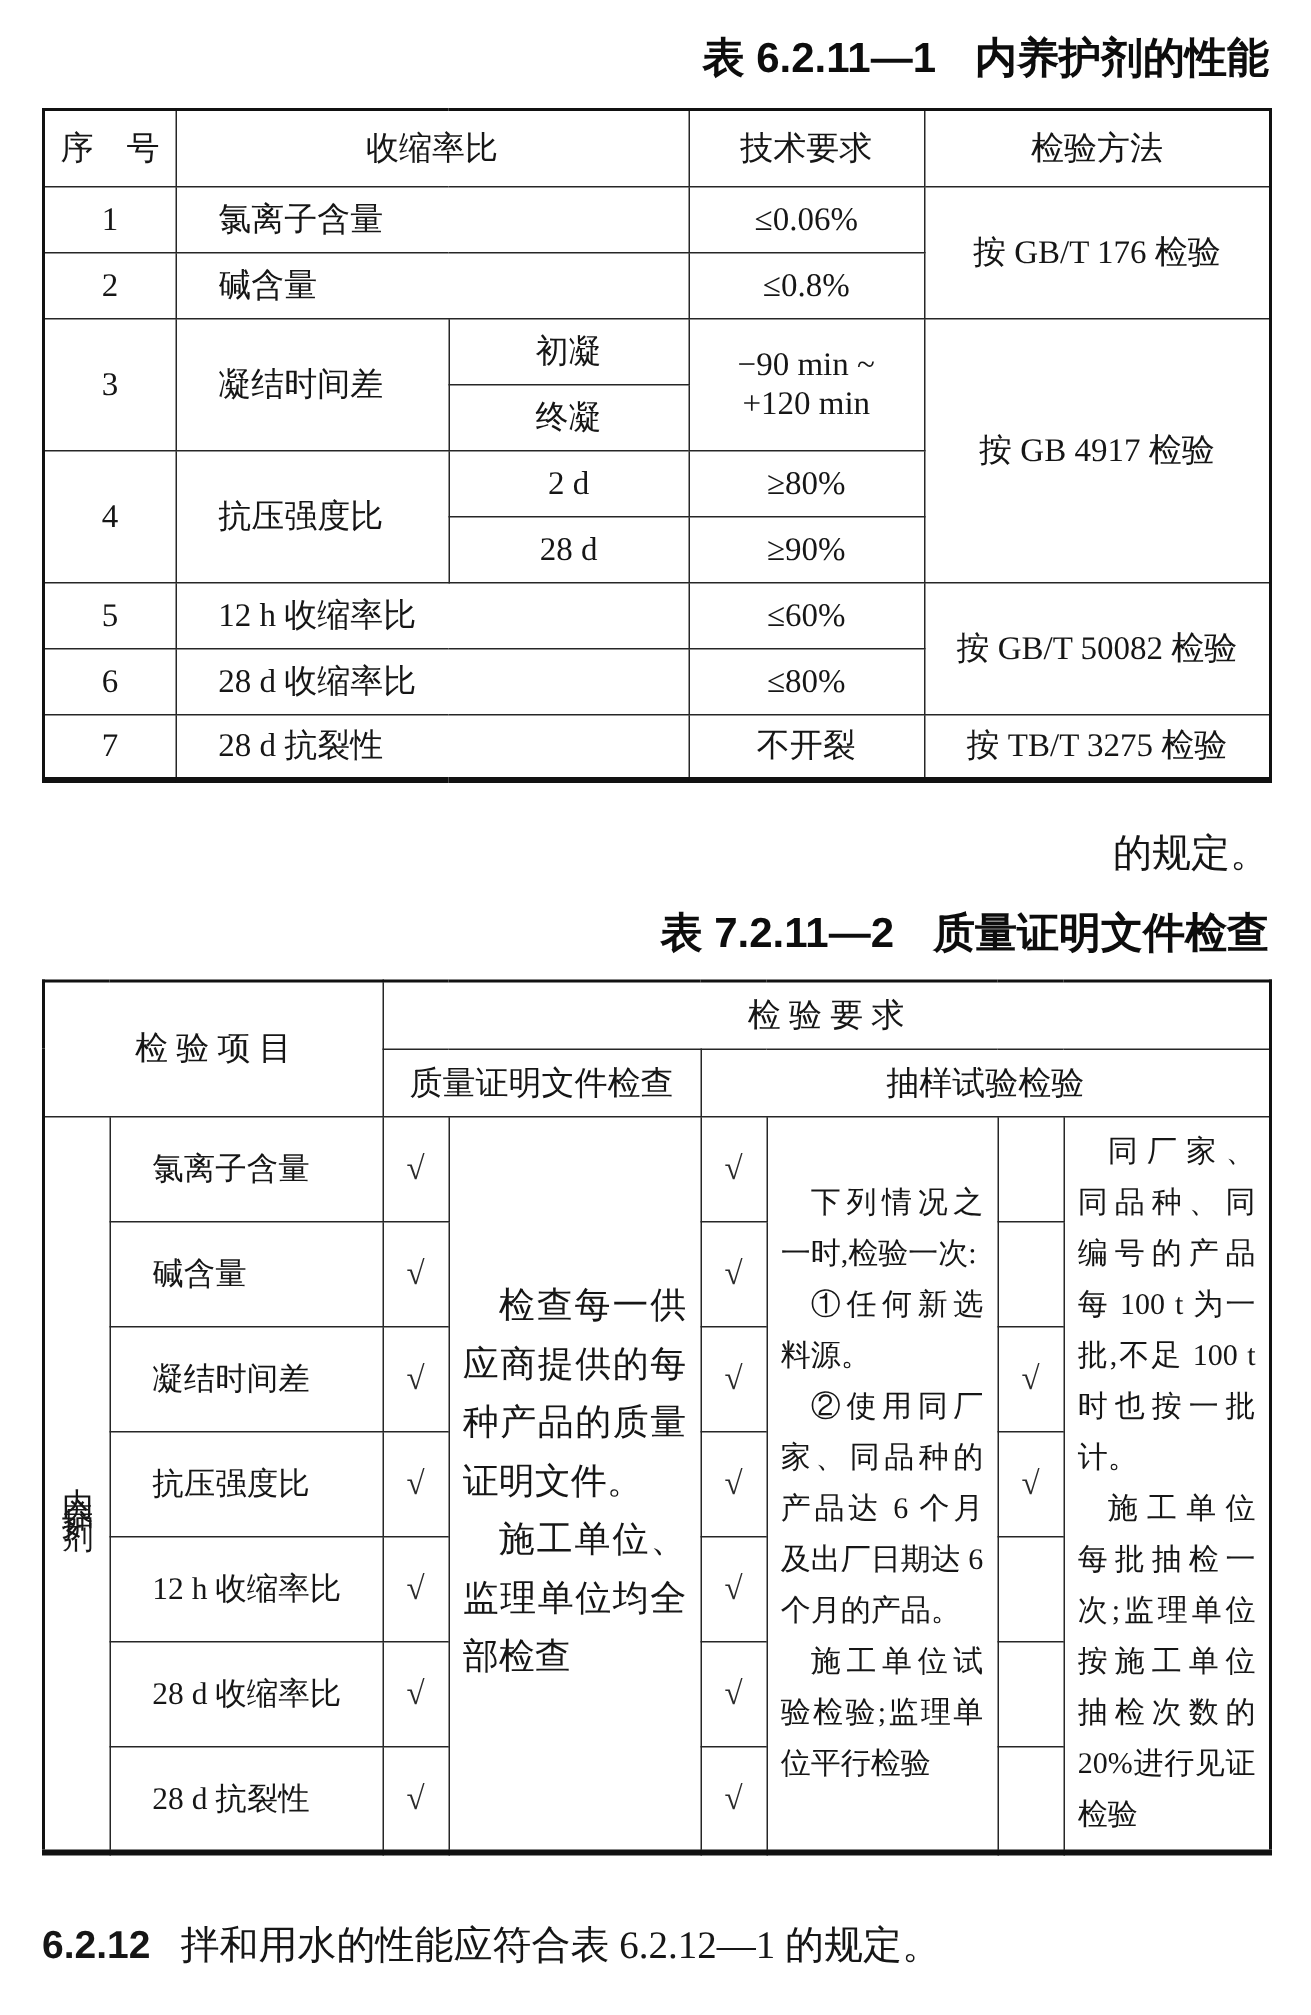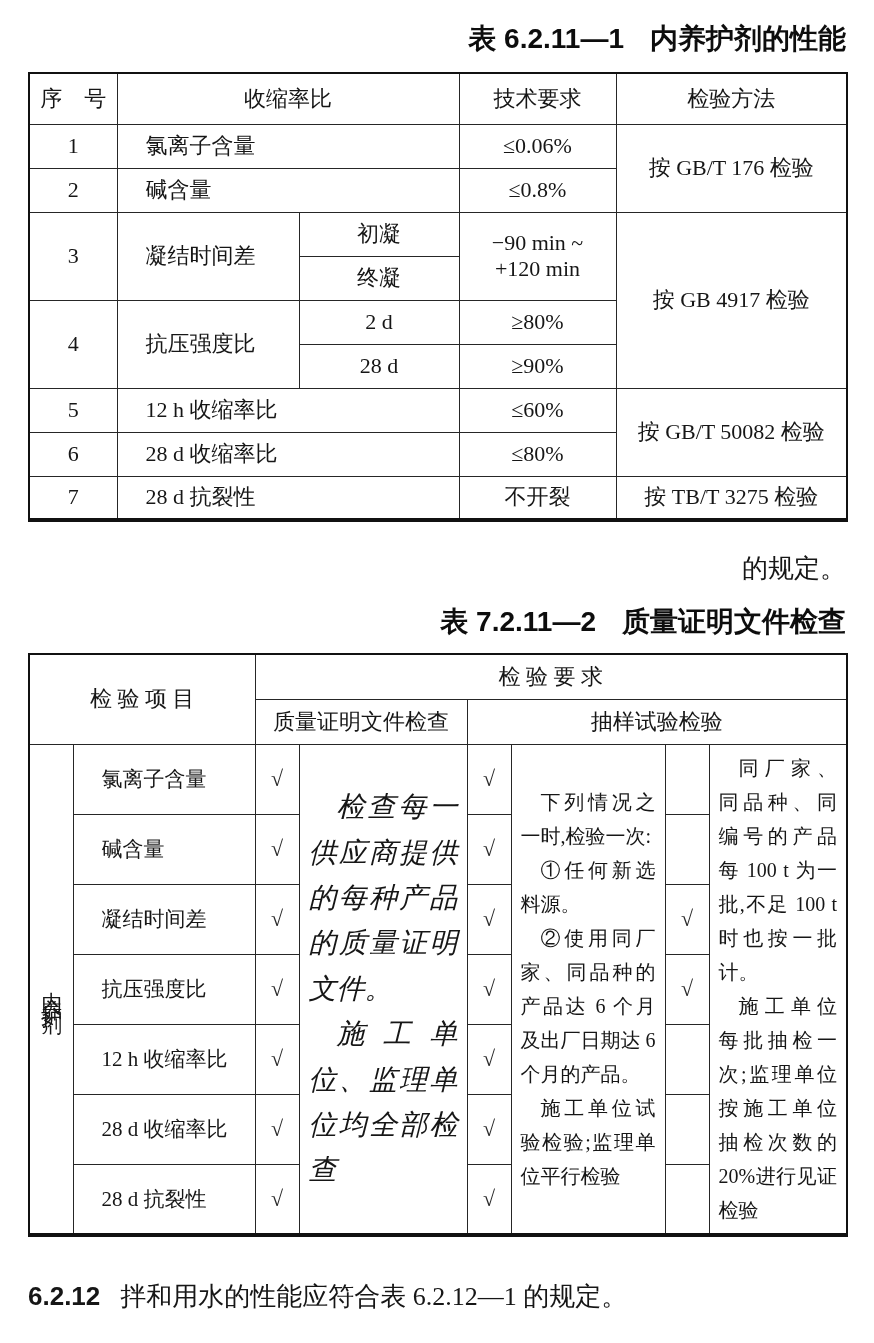--- a/index.html
+++ b/index.html
@@ -40,21 +40,21 @@
   #table2 td.item-left { text-align:left; padding-left:28px; font-size:21px; }
   #table2 .check { font-size:22px; color:#2b2b2b; }
   .group-vert {
     writing-mode:vertical-rl; text-orientation:upright;
     font-size:21px; letter-spacing:7px; margin:0 auto; line-height:1;
   }
   td.note-cell { padding:6px 9px; text-align:justify; vertical-align:middle; }
   td.note-cell p {
     margin:0; text-indent:1em; text-align:justify; line-height:1.62;
   }
-  #doc-note p { font-size:28px;font-style:italic; }
+  #doc-note p { font-size:24px; }
   #sample-note p, #batch-note p { font-size:20px; line-height:1.7; }
 
   
   .body-para { margin:26px 0 0 0; font-size:26px; line-height:41px; width:818px; }
   .body-para .line1 { text-indent:2em; text-align:justify; text-align-last:justify; }
   .body-para .line2 { text-align:right; }
 
   .clause { margin:40px 0 0 0; font-size:26px; line-height:38px; }
   .clause-num {
     font-family:"Liberation Sans","DejaVu Sans",sans-serif; font-weight:bold;

